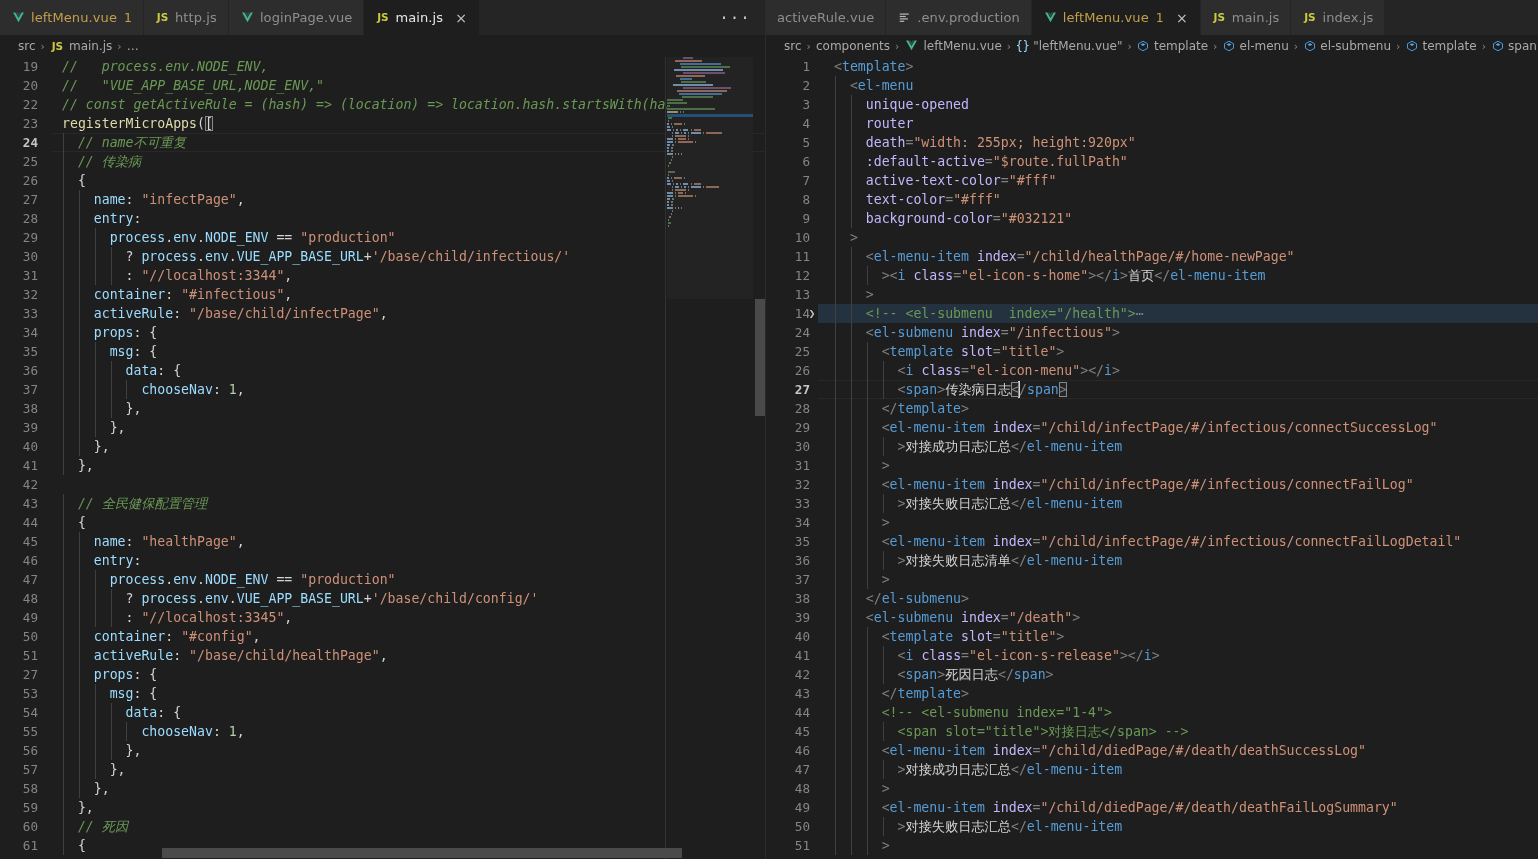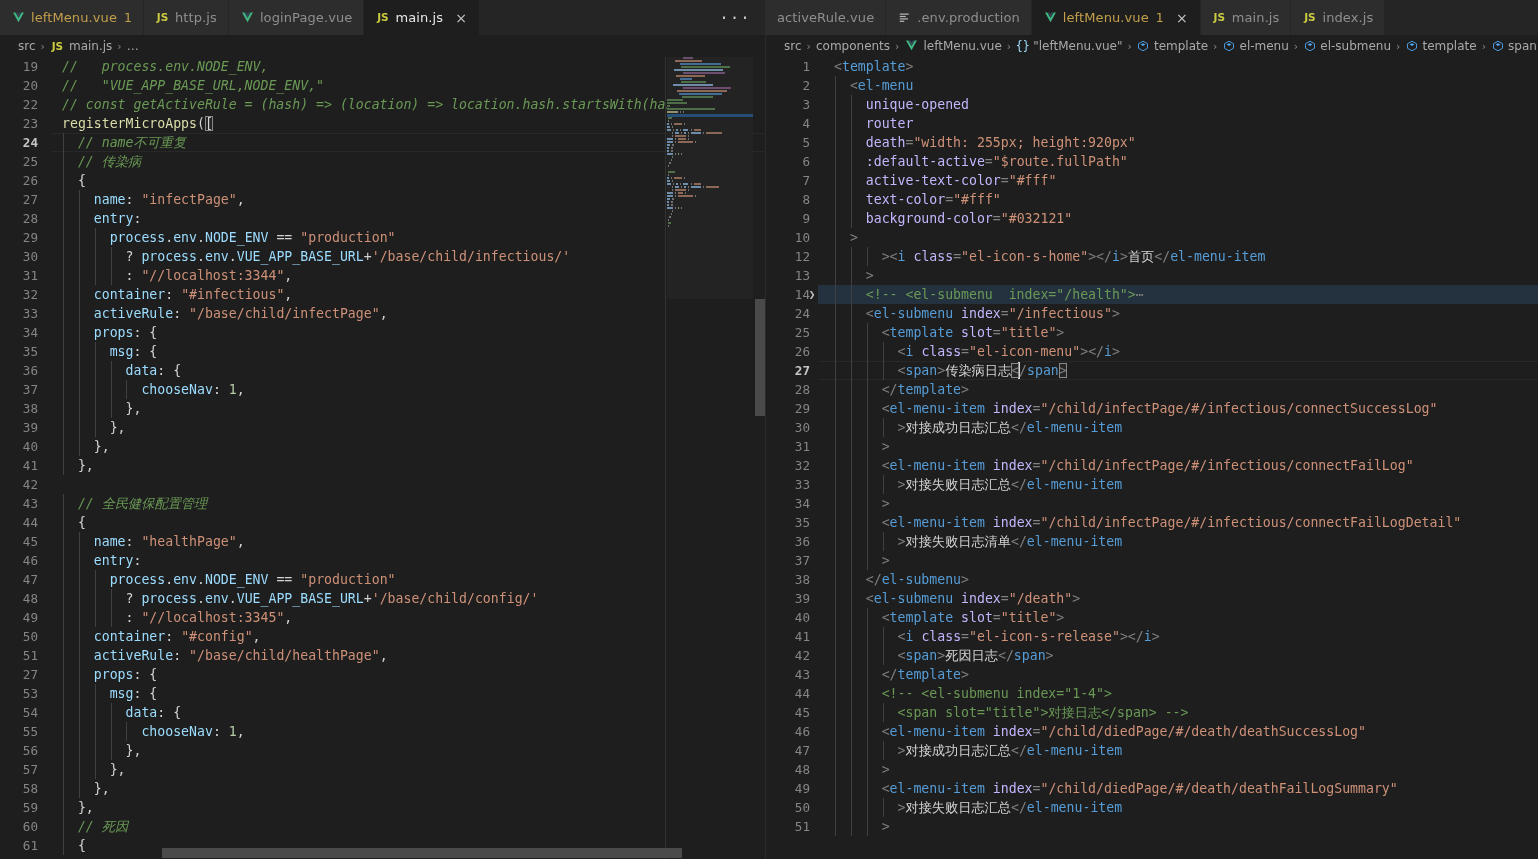--- a/index.html
+++ b/index.html
@@ -464,20 +464,21 @@
           <div class="row"><div class="gutter">1</div><div class="txt"><span class="br">&lt;</span><span class="tg">template</span><span class="br">&gt;</span></div></div>
           <div class="row"><div class="iguide" style="left: 69px;"></div><div class="gutter">2</div><div class="txt"><span class="br">  &lt;</span><span class="tg">el-menu</span></div></div>
           <div class="row"><div class="iguide" style="left: 69px;"></div><div class="iguide" style="left: 84.86px;"></div><div class="gutter">3</div><div class="txt"><span class="pl">    </span><span class="at">unique-opened</span></div></div>
           <div class="row"><div class="iguide" style="left: 69px;"></div><div class="iguide" style="left: 84.86px;"></div><div class="gutter">4</div><div class="txt"><span class="pl">    </span><span class="at">router</span></div></div>
           <div class="row"><div class="iguide" style="left: 69px;"></div><div class="iguide" style="left: 84.86px;"></div><div class="gutter">5</div><div class="txt"><span class="pl">    </span><span class="at">death</span><span class="br">=</span><span class="st">"width: 255px; height:920px"</span></div></div>
           <div class="row"><div class="iguide" style="left: 69px;"></div><div class="iguide" style="left: 84.86px;"></div><div class="gutter">6</div><div class="txt"><span class="pl">    </span><span class="at">:default-active</span><span class="br">=</span><span class="st">"$route.fullPath"</span></div></div>
           <div class="row"><div class="iguide" style="left: 69px;"></div><div class="iguide" style="left: 84.86px;"></div><div class="gutter">7</div><div class="txt"><span class="pl">    </span><span class="at">active-text-color</span><span class="br">=</span><span class="st">"#fff"</span></div></div>
           <div class="row"><div class="iguide" style="left: 69px;"></div><div class="iguide" style="left: 84.86px;"></div><div class="gutter">8</div><div class="txt"><span class="pl">    </span><span class="at">text-color</span><span class="br">=</span><span class="st">"#fff"</span></div></div>
           <div class="row"><div class="iguide" style="left: 69px;"></div><div class="iguide" style="left: 84.86px;"></div><div class="gutter">9</div><div class="txt"><span class="pl">    </span><span class="at">background-color</span><span class="br">=</span><span class="st">"#032121"</span></div></div>
           <div class="row"><div class="iguide" style="left: 69px;"></div><div class="gutter">10</div><div class="txt"><span class="br">  &gt;</span></div></div>
+          <div class="row"><div class="iguide" style="left: 69px;"></div><div class="iguide" style="left: 84.86px;"></div><div class="gutter">11</div><div class="txt"><span class="br">    &lt;</span><span class="tg">el-menu-item</span><span class="pl"> </span><span class="at">index</span><span class="br">=</span><span class="st">"/child/healthPage/#/home-newPage"</span></div></div>
           <div class="row"><div class="iguide" style="left: 69px;"></div><div class="iguide" style="left: 84.86px;"></div><div class="iguide" style="left: 100.72px;"></div><div class="gutter">12</div><div class="txt"><span class="br">      &gt;</span><span class="br">&lt;</span><span class="tg">i</span><span class="pl"> </span><span class="at">class</span><span class="br">=</span><span class="st">"el-icon-s-home"</span><span class="br">&gt;</span><span class="br">&lt;/</span><span class="tg">i</span><span class="br">&gt;</span><span class="pl">首页</span><span class="br">&lt;/</span><span class="tg">el-menu-item</span></div></div>
           <div class="row"><div class="iguide" style="left: 69px;"></div><div class="iguide" style="left: 84.86px;"></div><div class="gutter">13</div><div class="txt"><span class="br">    &gt;</span></div></div>
           <div class="row"><div class="foldline-bg"></div><div class="fold-caret">❯</div><div class="iguide" style="left: 69px;"></div><div class="iguide" style="left: 84.86px;"></div><div class="gutter">14</div><div class="txt"><span class="cm2">    &lt;!-- &lt;el-submenu  index="/health"&gt;</span><span class="br">⋯</span></div></div>
           <div class="row"><div class="iguide" style="left: 69px;"></div><div class="iguide" style="left: 84.86px;"></div><div class="gutter">24</div><div class="txt"><span class="br">    &lt;</span><span class="tg">el-submenu</span><span class="pl"> </span><span class="at">index</span><span class="br">=</span><span class="st">"/infectious"</span><span class="br">&gt;</span></div></div>
           <div class="row"><div class="iguide" style="left: 69px;"></div><div class="iguide" style="left: 84.86px;"></div><div class="iguide" style="left: 100.72px;"></div><div class="gutter">25</div><div class="txt"><span class="br">      &lt;</span><span class="tg">template</span><span class="pl"> </span><span class="at">slot</span><span class="br">=</span><span class="st">"title"</span><span class="br">&gt;</span></div></div>
           <div class="row"><div class="iguide" style="left: 69px;"></div><div class="iguide" style="left: 84.86px;"></div><div class="iguide" style="left: 100.72px;"></div><div class="iguide" style="left: 116.58px;"></div><div class="gutter">26</div><div class="txt"><span class="br">        &lt;</span><span class="tg">i</span><span class="pl"> </span><span class="at">class</span><span class="br">=</span><span class="st">"el-icon-menu"</span><span class="br">&gt;</span><span class="br">&lt;/</span><span class="tg">i</span><span class="br">&gt;</span></div></div>
           <div class="row curline"><div class="curline-bg"></div><div class="iguide" style="left: 69px;"></div><div class="iguide" style="left: 84.86px;"></div><div class="iguide" style="left: 100.72px;"></div><div class="iguide" style="left: 116.58px;"></div><div class="gutter">27</div><div class="txt"><span class="br">        &lt;</span><span class="tg">span</span><span class="br">&gt;</span><span class="pl">传染病日志</span><span class="br bracket-match">&lt;</span><span class="cursor"></span><span class="br">/</span><span class="tg">span</span><span class="br bracket-match">&gt;</span></div></div>
           <div class="row"><div class="iguide" style="left: 69px;"></div><div class="iguide" style="left: 84.86px;"></div><div class="iguide" style="left: 100.72px;"></div><div class="gutter">28</div><div class="txt"><span class="br">      &lt;/</span><span class="tg">template</span><span class="br">&gt;</span></div></div>
           <div class="row"><div class="iguide" style="left: 69px;"></div><div class="iguide" style="left: 84.86px;"></div><div class="iguide" style="left: 100.72px;"></div><div class="gutter">29</div><div class="txt"><span class="br">      &lt;</span><span class="tg">el-menu-item</span><span class="pl"> </span><span class="at">index</span><span class="br">=</span><span class="st">"/child/infectPage/#/infectious/connectSuccessLog"</span></div></div>
           <div class="row"><div class="iguide" style="left: 69px;"></div><div class="iguide" style="left: 84.86px;"></div><div class="iguide" style="left: 100.72px;"></div><div class="iguide" style="left: 116.58px;"></div><div class="gutter">30</div><div class="txt"><span class="br">        &gt;</span><span class="pl">对接成功日志汇总</span><span class="br">&lt;/</span><span class="tg">el-menu-item</span></div></div>

